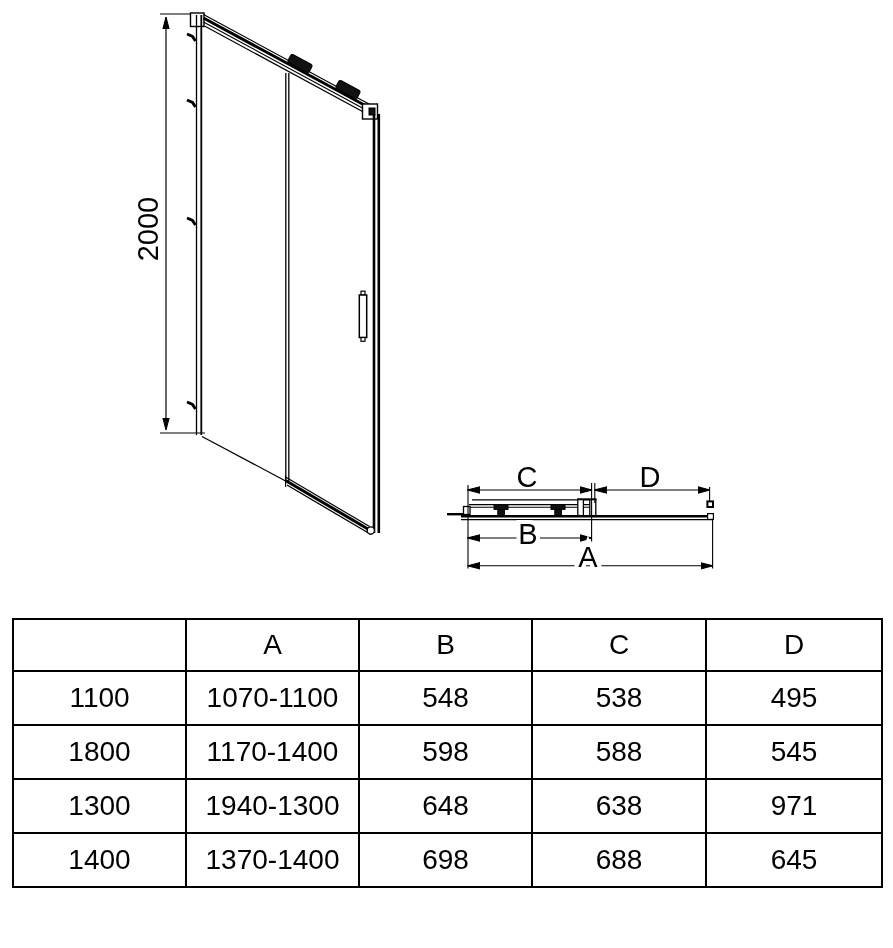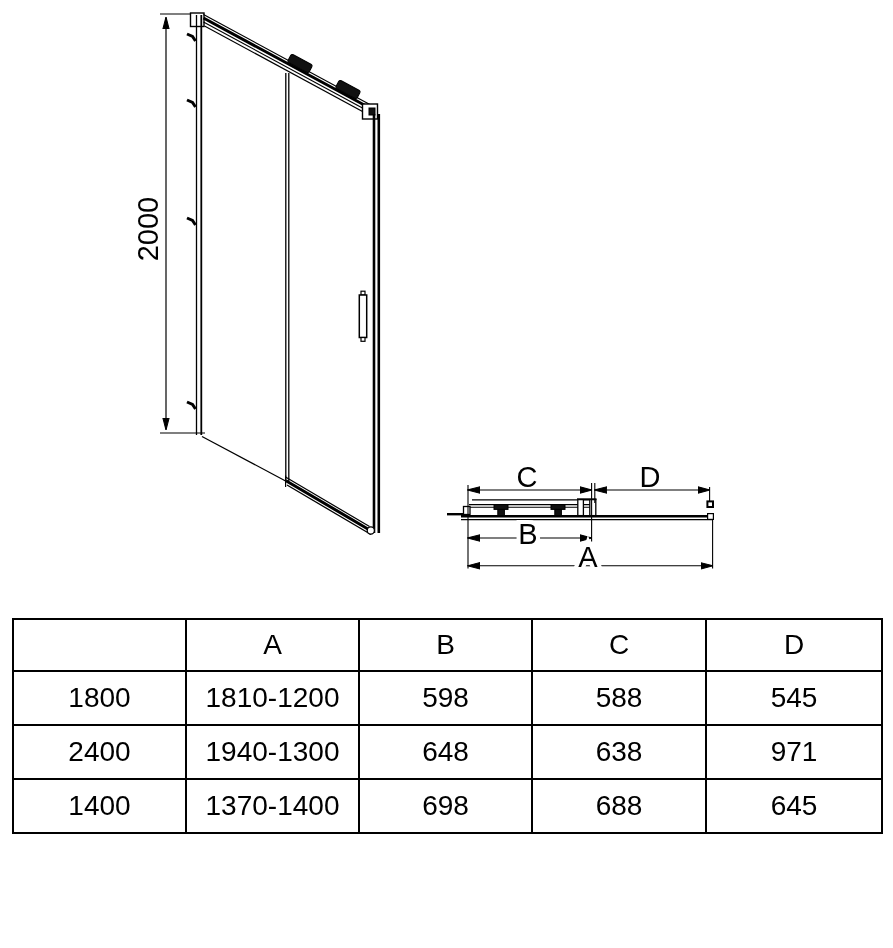--- a/index.html
+++ b/index.html
@@ -171,28 +171,35 @@
     </colgroup>
     <tbody>
       <tr class="hdr">
         <td></td>
         <td>A</td>
         <td>B</td>
         <td>C</td>
         <td>D</td>
       </tr>
       <tr class="row">
+        <td>1100</td>
+        <td>1070-1100</td>
+        <td>548</td>
+        <td>538</td>
+        <td>495</td>
+      </tr>
+      <tr class="row">
         <td>1800</td>
-        <td>1810-1200</td>
+        <td>1170-1400</td>
         <td>598</td>
         <td>588</td>
         <td>545</td>
       </tr>
       <tr class="row">
-        <td>2400</td>
+        <td>1300</td>
         <td>1940-1300</td>
         <td>648</td>
         <td>638</td>
         <td>971</td>
       </tr>
       <tr class="row">
         <td>1400</td>
         <td>1370-1400</td>
         <td>698</td>
         <td>688</td>

